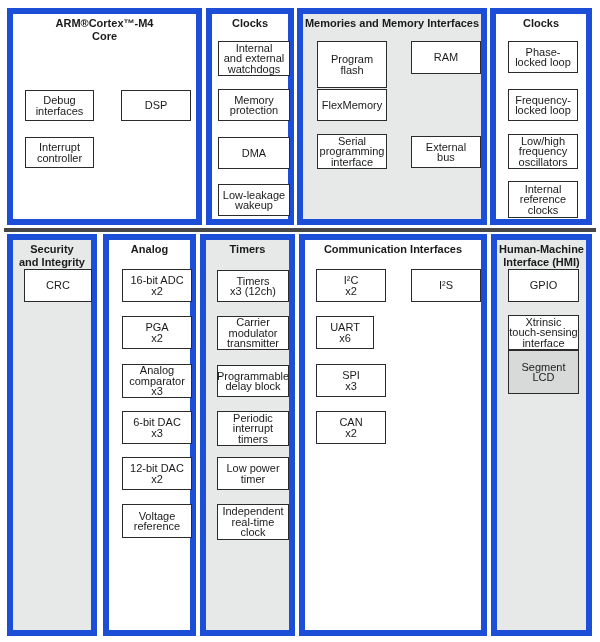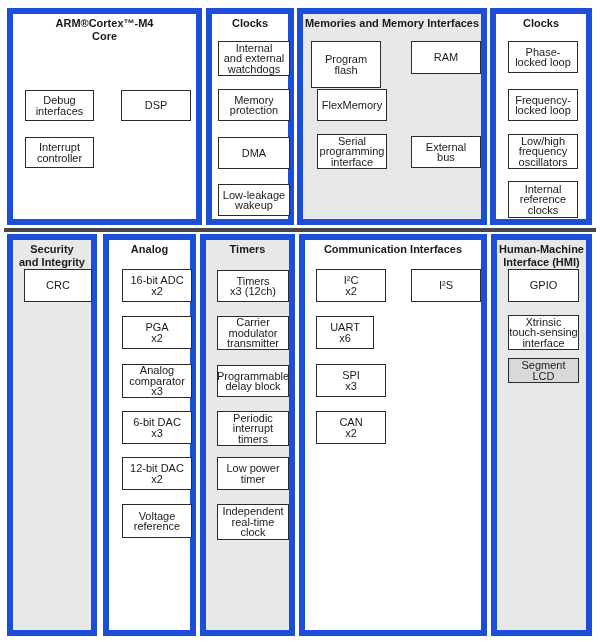--- a/index.html
+++ b/index.html
@@ -48,21 +48,21 @@
 watchdogs</div>
     <div class="box" style="left:6px;top:75px;width:72px;height:32px">Memory
 protection</div>
     <div class="box" style="left:6px;top:123px;width:72px;height:32px">DMA</div>
     <div class="box" style="left:6px;top:170px;width:72px;height:32px">Low-leakage
 wakeup</div>
   </div>
 
   <div class="section gray" style="left:297px;top:8px;width:190px;height:217px">
     <div class="hdr">Memories and Memory Interfaces</div>
-    <div class="box" style="left:8px;top:27px;width:70px;height:47px">Program
+    <div class="box" style="left:14px;top:27px;width:70px;height:47px">Program
 flash</div>
     <div class="box" style="left:14px;top:75px;width:70px;height:32px">FlexMemory</div>
     <div class="box" style="left:108px;top:27px;width:70px;height:33px">RAM</div>
     <div class="box" style="left:14px;top:120px;width:70px;height:35px">Serial
 programming
 interface</div>
     <div class="box" style="left:108px;top:122px;width:70px;height:32px">External
 bus</div>
   </div>
 
@@ -137,17 +137,17 @@
 x2</div>
   </div>
 
   <div class="section gray" style="left:491px;top:234px;width:101px;height:402px">
     <div class="hdr">Human-Machine
 Interface (HMI)</div>
     <div class="box" style="left:11px;top:29px;width:71px;height:33px">GPIO</div>
     <div class="box" style="left:11px;top:75px;width:71px;height:35px">Xtrinsic
 touch-sensing
 interface</div>
-    <div class="box shaded" style="left:11px;top:118px;width:71px;height:25px">Segment
+    <div class="box shaded" style="left:11px;top:110px;width:71px;height:44px">Segment
 LCD</div>
   </div>
 
 </div>
 
 </body></html>

